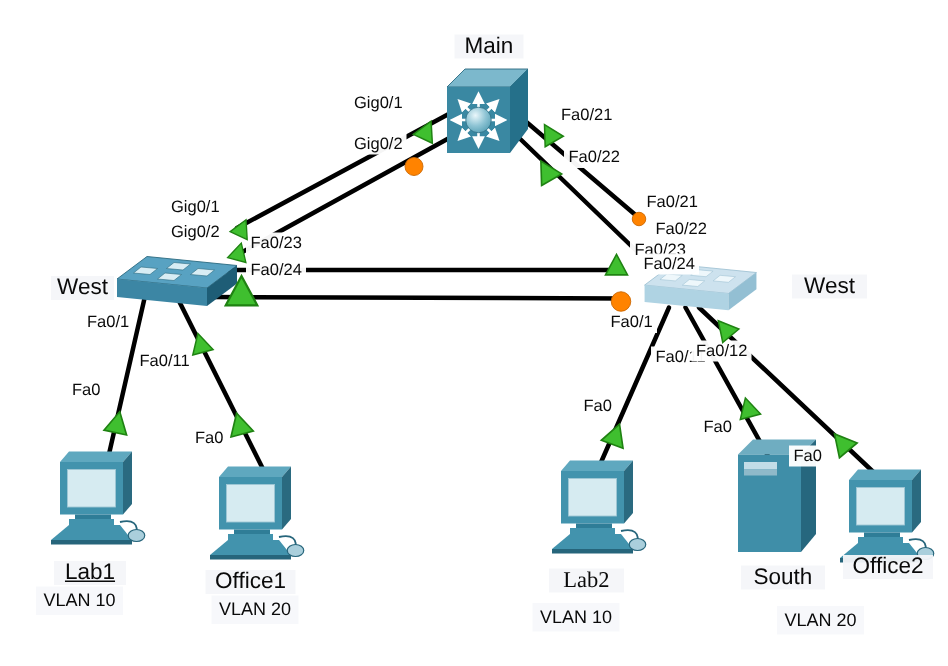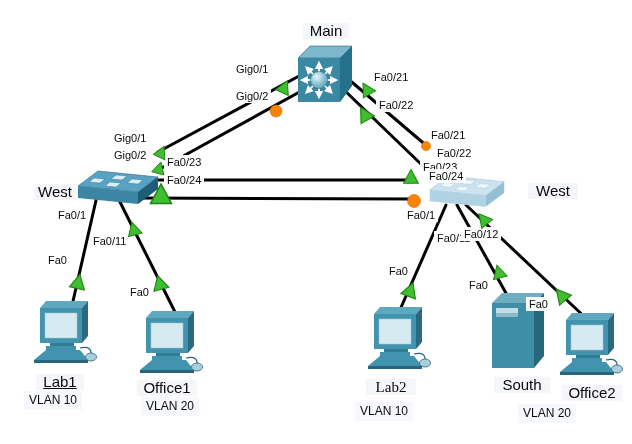--- a/index.html
+++ b/index.html
@@ -194,21 +194,21 @@
   <div class="plabel" style="left:466px;top:278px;">Fa0</div>
   <div class="plabel" style="left:526px;top:297px;">Fa0</div>
 
   <div class="dlabel" style="left:303px;top:13px;width:40px;">Main</div>
   <div class="dlabel" style="left:34px;top:174px;width:36px;">West</div>
   <div class="dlabel" style="left:528px;top:173px;width:44px;">West</div>
   <div class="dlabel" style="left:36px;top:364px;width:42px;text-decoration:underline;">Lab1</div>
   <div class="dlabel" style="left:137px;top:370px;width:54px;">Office1</div>
   <div class="dlabel" style="left:366px;top:369px;width:44px;font-family:Liberation Serif, serif;">Lab2</div>
   <div class="dlabel" style="left:494px;top:367px;width:50px;">South</div>
-  <div class="dlabel" style="left:562px;top:375px;width:54px;text-align:center;">Office2</div>
+  <div class="dlabel" style="left:562px;top:360px;width:54px;text-align:center;">Office2</div>
 
   <div class="note" style="left:24px;top:391px;">VLAN 10</div>
   <div class="note" style="left:141px;top:397px;">VLAN 20</div>
   <div class="note" style="left:355px;top:402px;">VLAN 10</div>
   <div class="note" style="left:518px;top:404px;">VLAN 20</div>
 
   <svg class="layer lights">
 
     <polygon class="tri" points="-7,5 7,5 0,-8" transform="translate(284 88) rotate(25)" fill="#3fbf2f"></polygon>
     <polygon class="tri" points="-7,5 7,5 0,-8" transform="translate(367 90) rotate(-30)" fill="#3fbf2f"></polygon>

